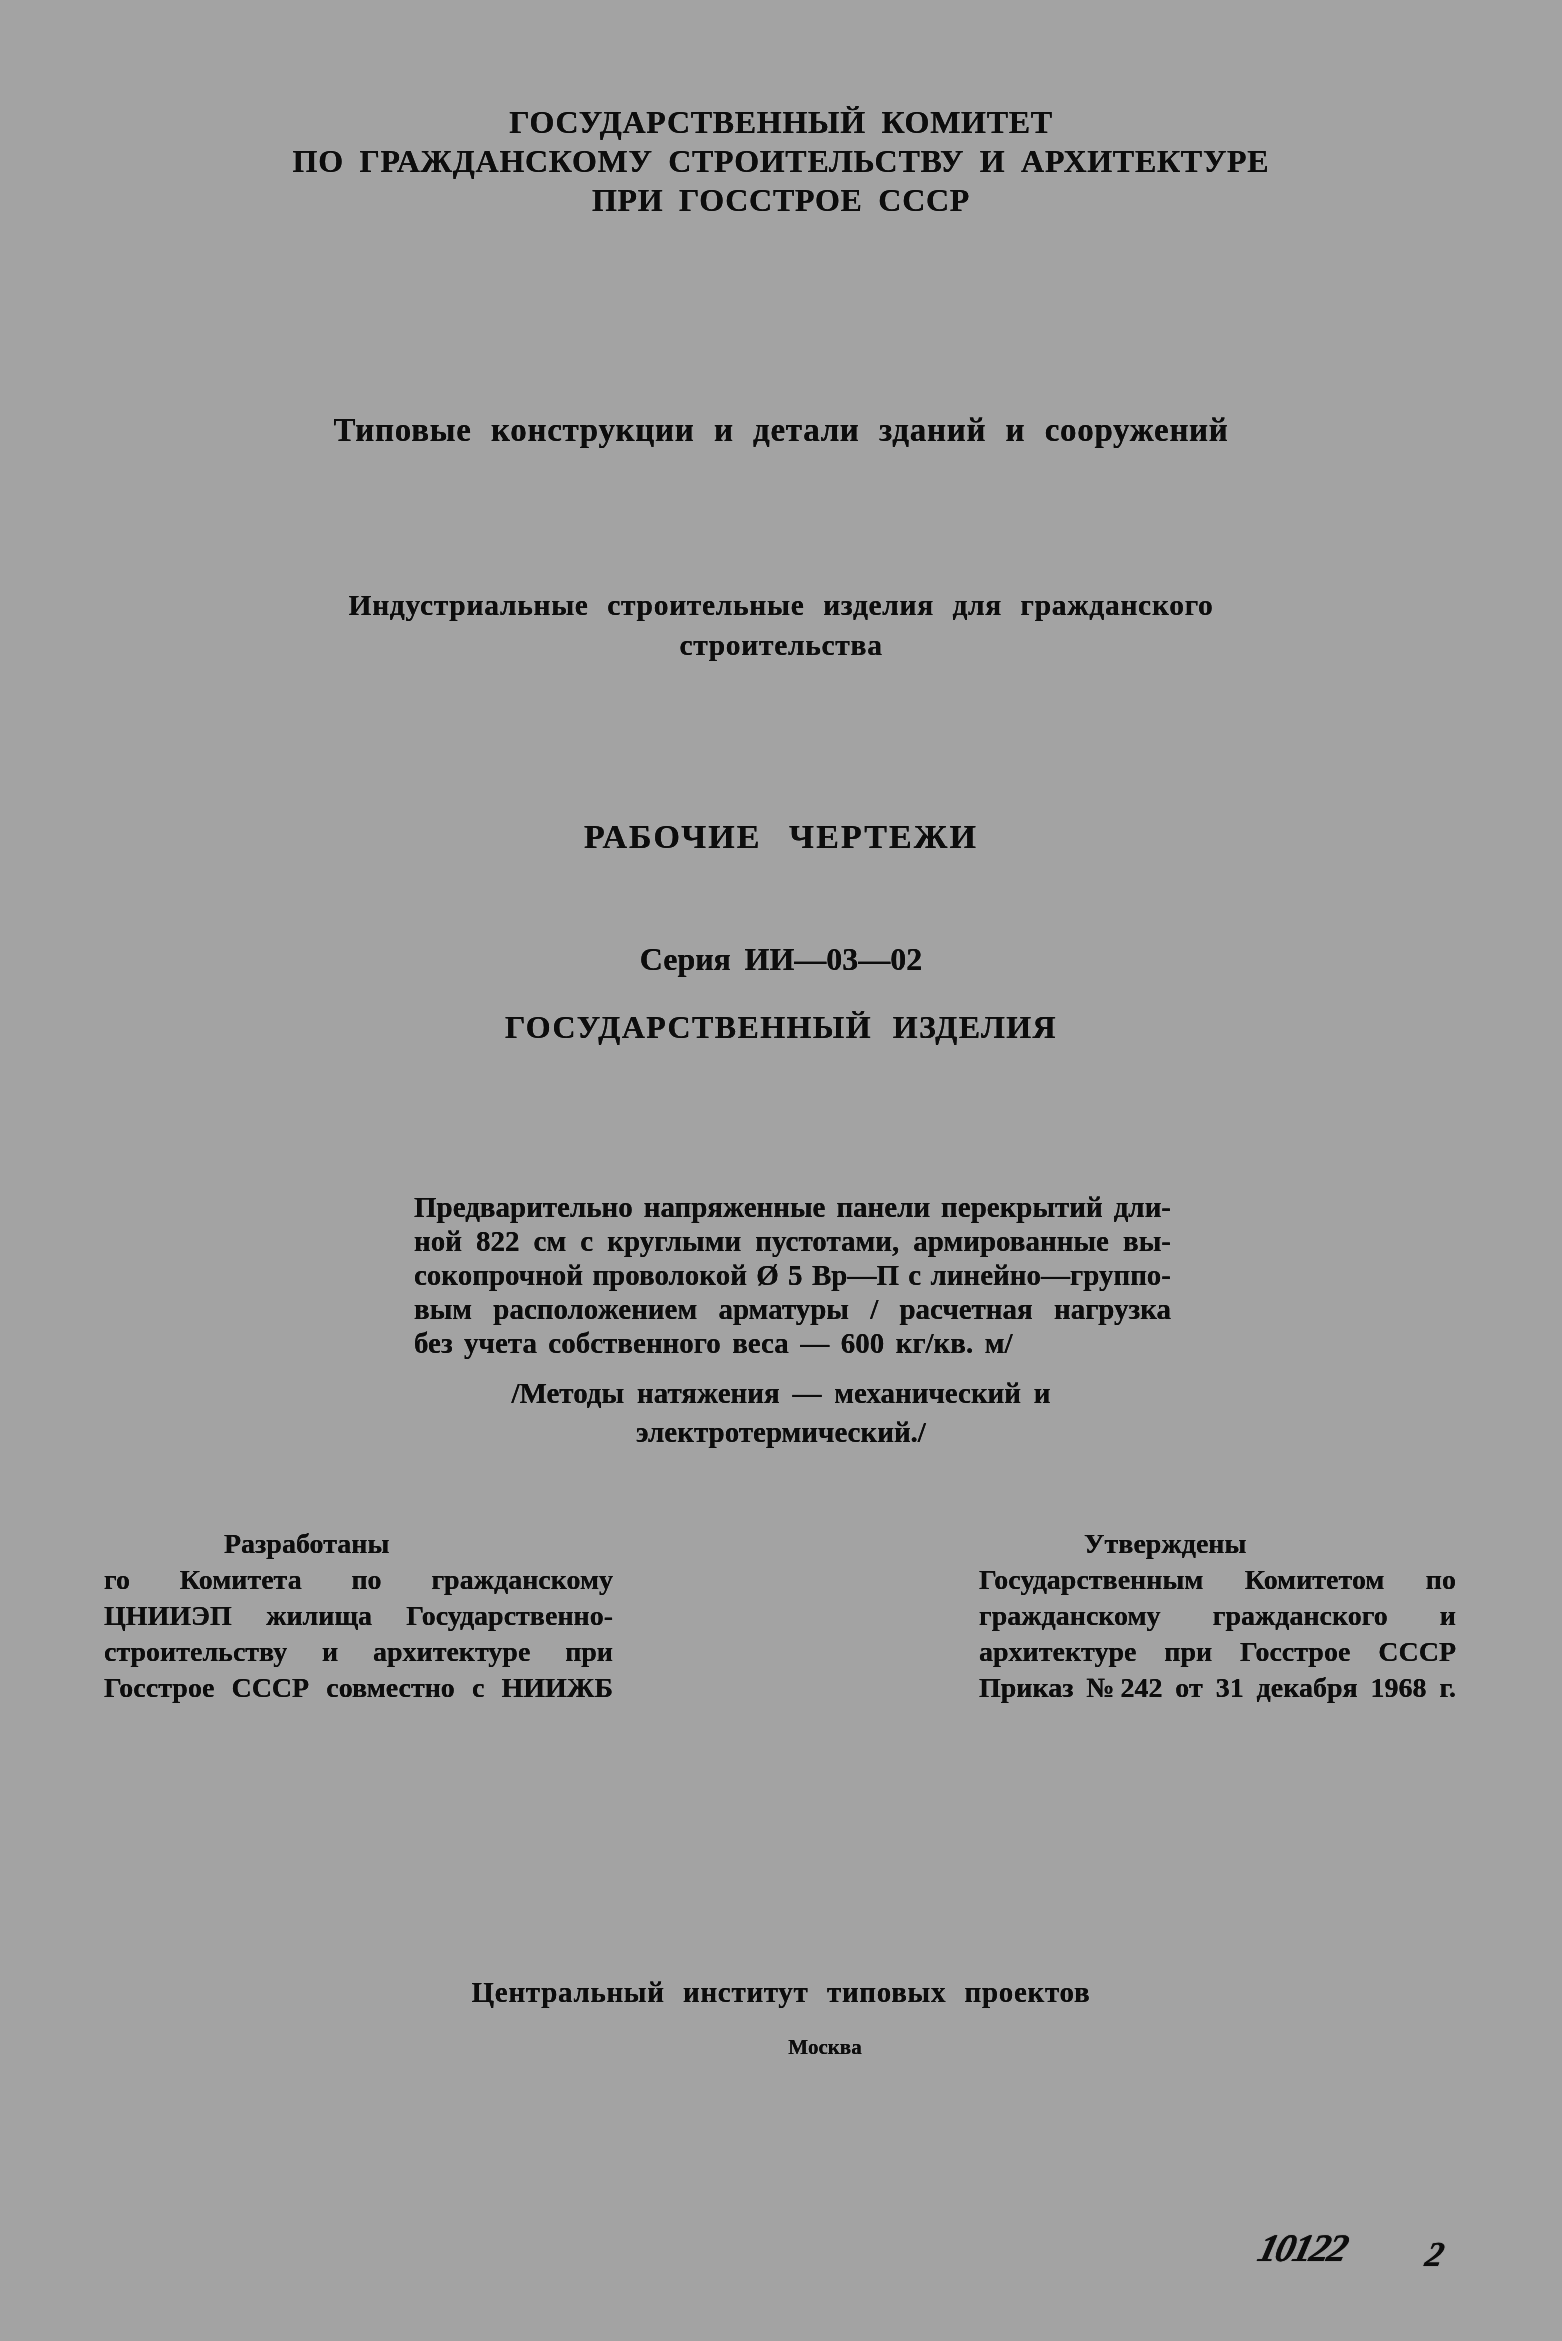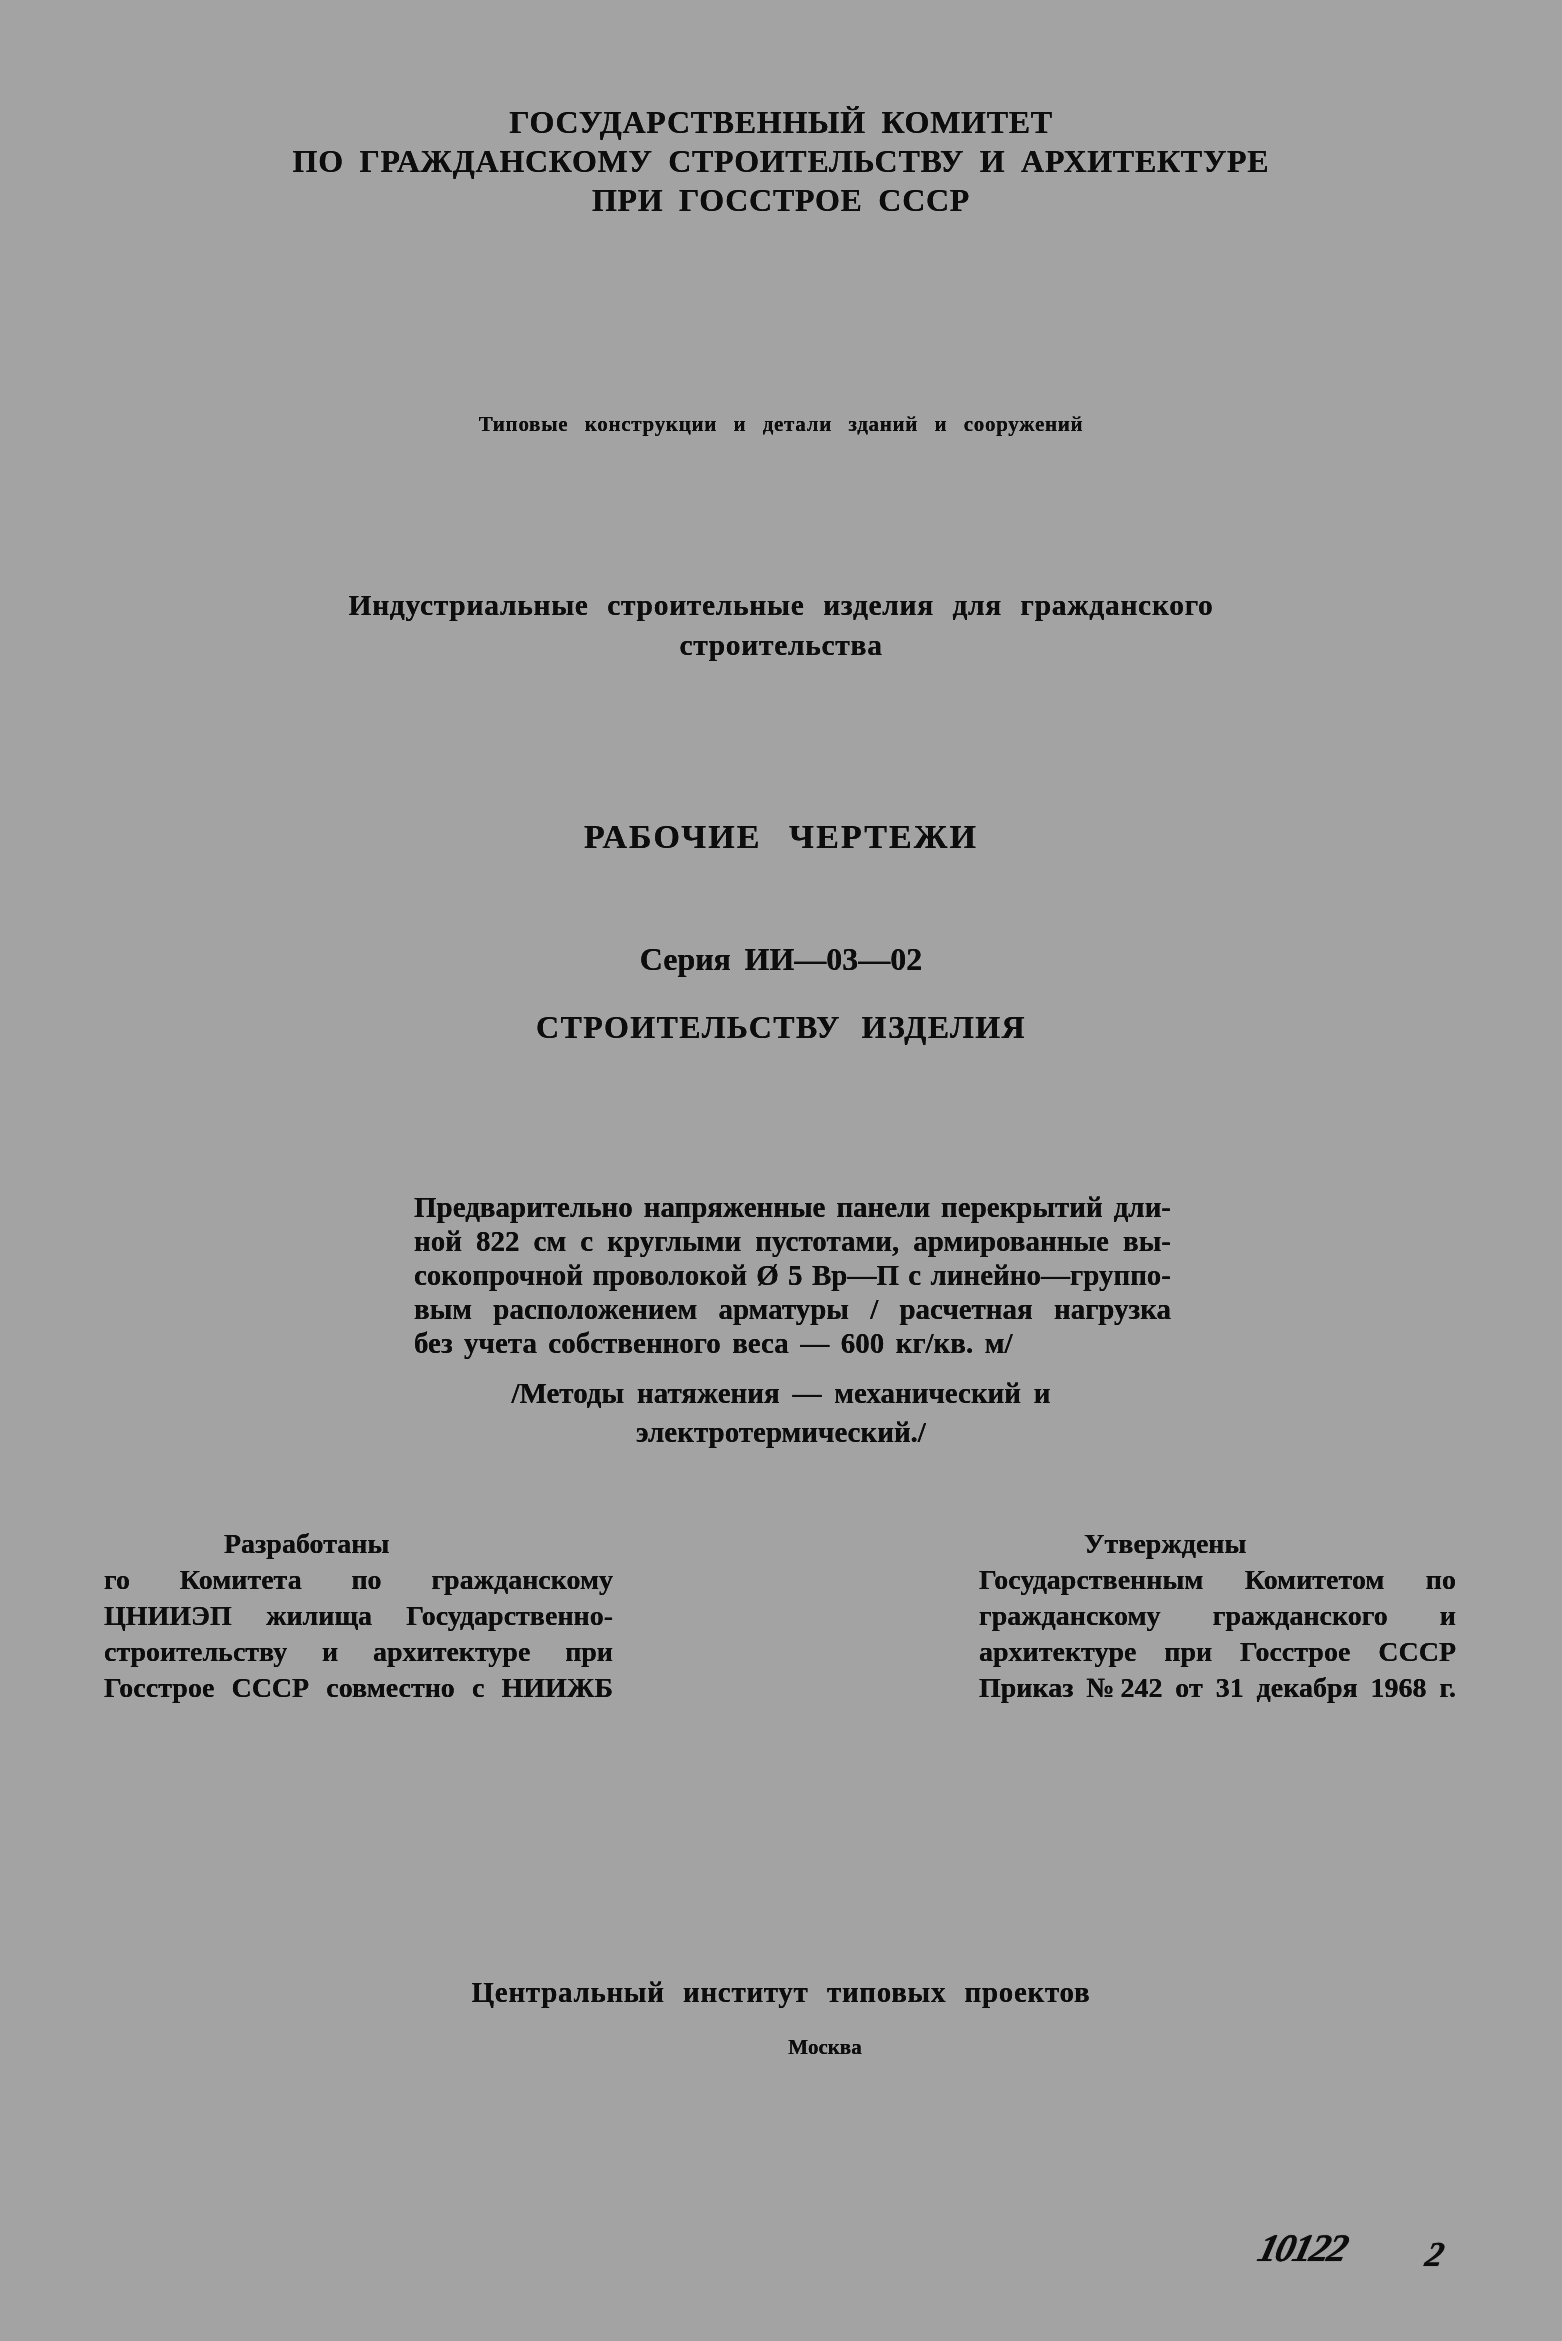--- a/index.html
+++ b/index.html
@@ -23,21 +23,21 @@
 
   .org-header {
     top: 103px;
     font-size: 32px;
     line-height: 39px;
     letter-spacing: 0.7px;
     word-spacing: 7px;
   }
   .series-title {
     top: 412px;
-    font-size: 21px;
+    font-size: 33px;
     word-spacing: 10.5px;
     letter-spacing: 0.7px;
   }
   .subtitle {
     top: 585px;
     font-size: 29.5px;
     line-height: 40px;
     word-spacing: 10.5px;
     letter-spacing: 0.7px;
   }
@@ -144,21 +144,21 @@
 
   <div class="abs centered subtitle">
     <div>Индустриальные строительные изделия для гражданского</div>
     <div>строительства</div>
   </div>
 
   <div class="abs centered doc-type">РАБОЧИЕ ЧЕРТЕЖИ</div>
 
   <div class="abs centered series-label">Серия ИИ—03—02</div>
 
-  <div class="abs centered category-title">СТРОИТЕЛЬСТВУ ИЗДЕЛИЯ</div>
+  <div class="abs centered category-title">ГОСУДАРСТВЕННЫЙ ИЗДЕЛИЯ</div>
 
 
   <div class="abs album-desc">
     <div class="jline">Предварительно напряженные панели перекрытий дли-</div>
     <div class="jline">ной 822 см с круглыми пустотами, армированные вы-</div>
     <div class="jline">сокопрочной проволокой Ø 5 Вр—П с линейно—группо-</div>
     <div class="jline">вым расположением арматуры / расчетная нагрузка</div>
     <div class="lline">без учета собственного веса — 600 кг/кв. м/</div>
   </div>
 

